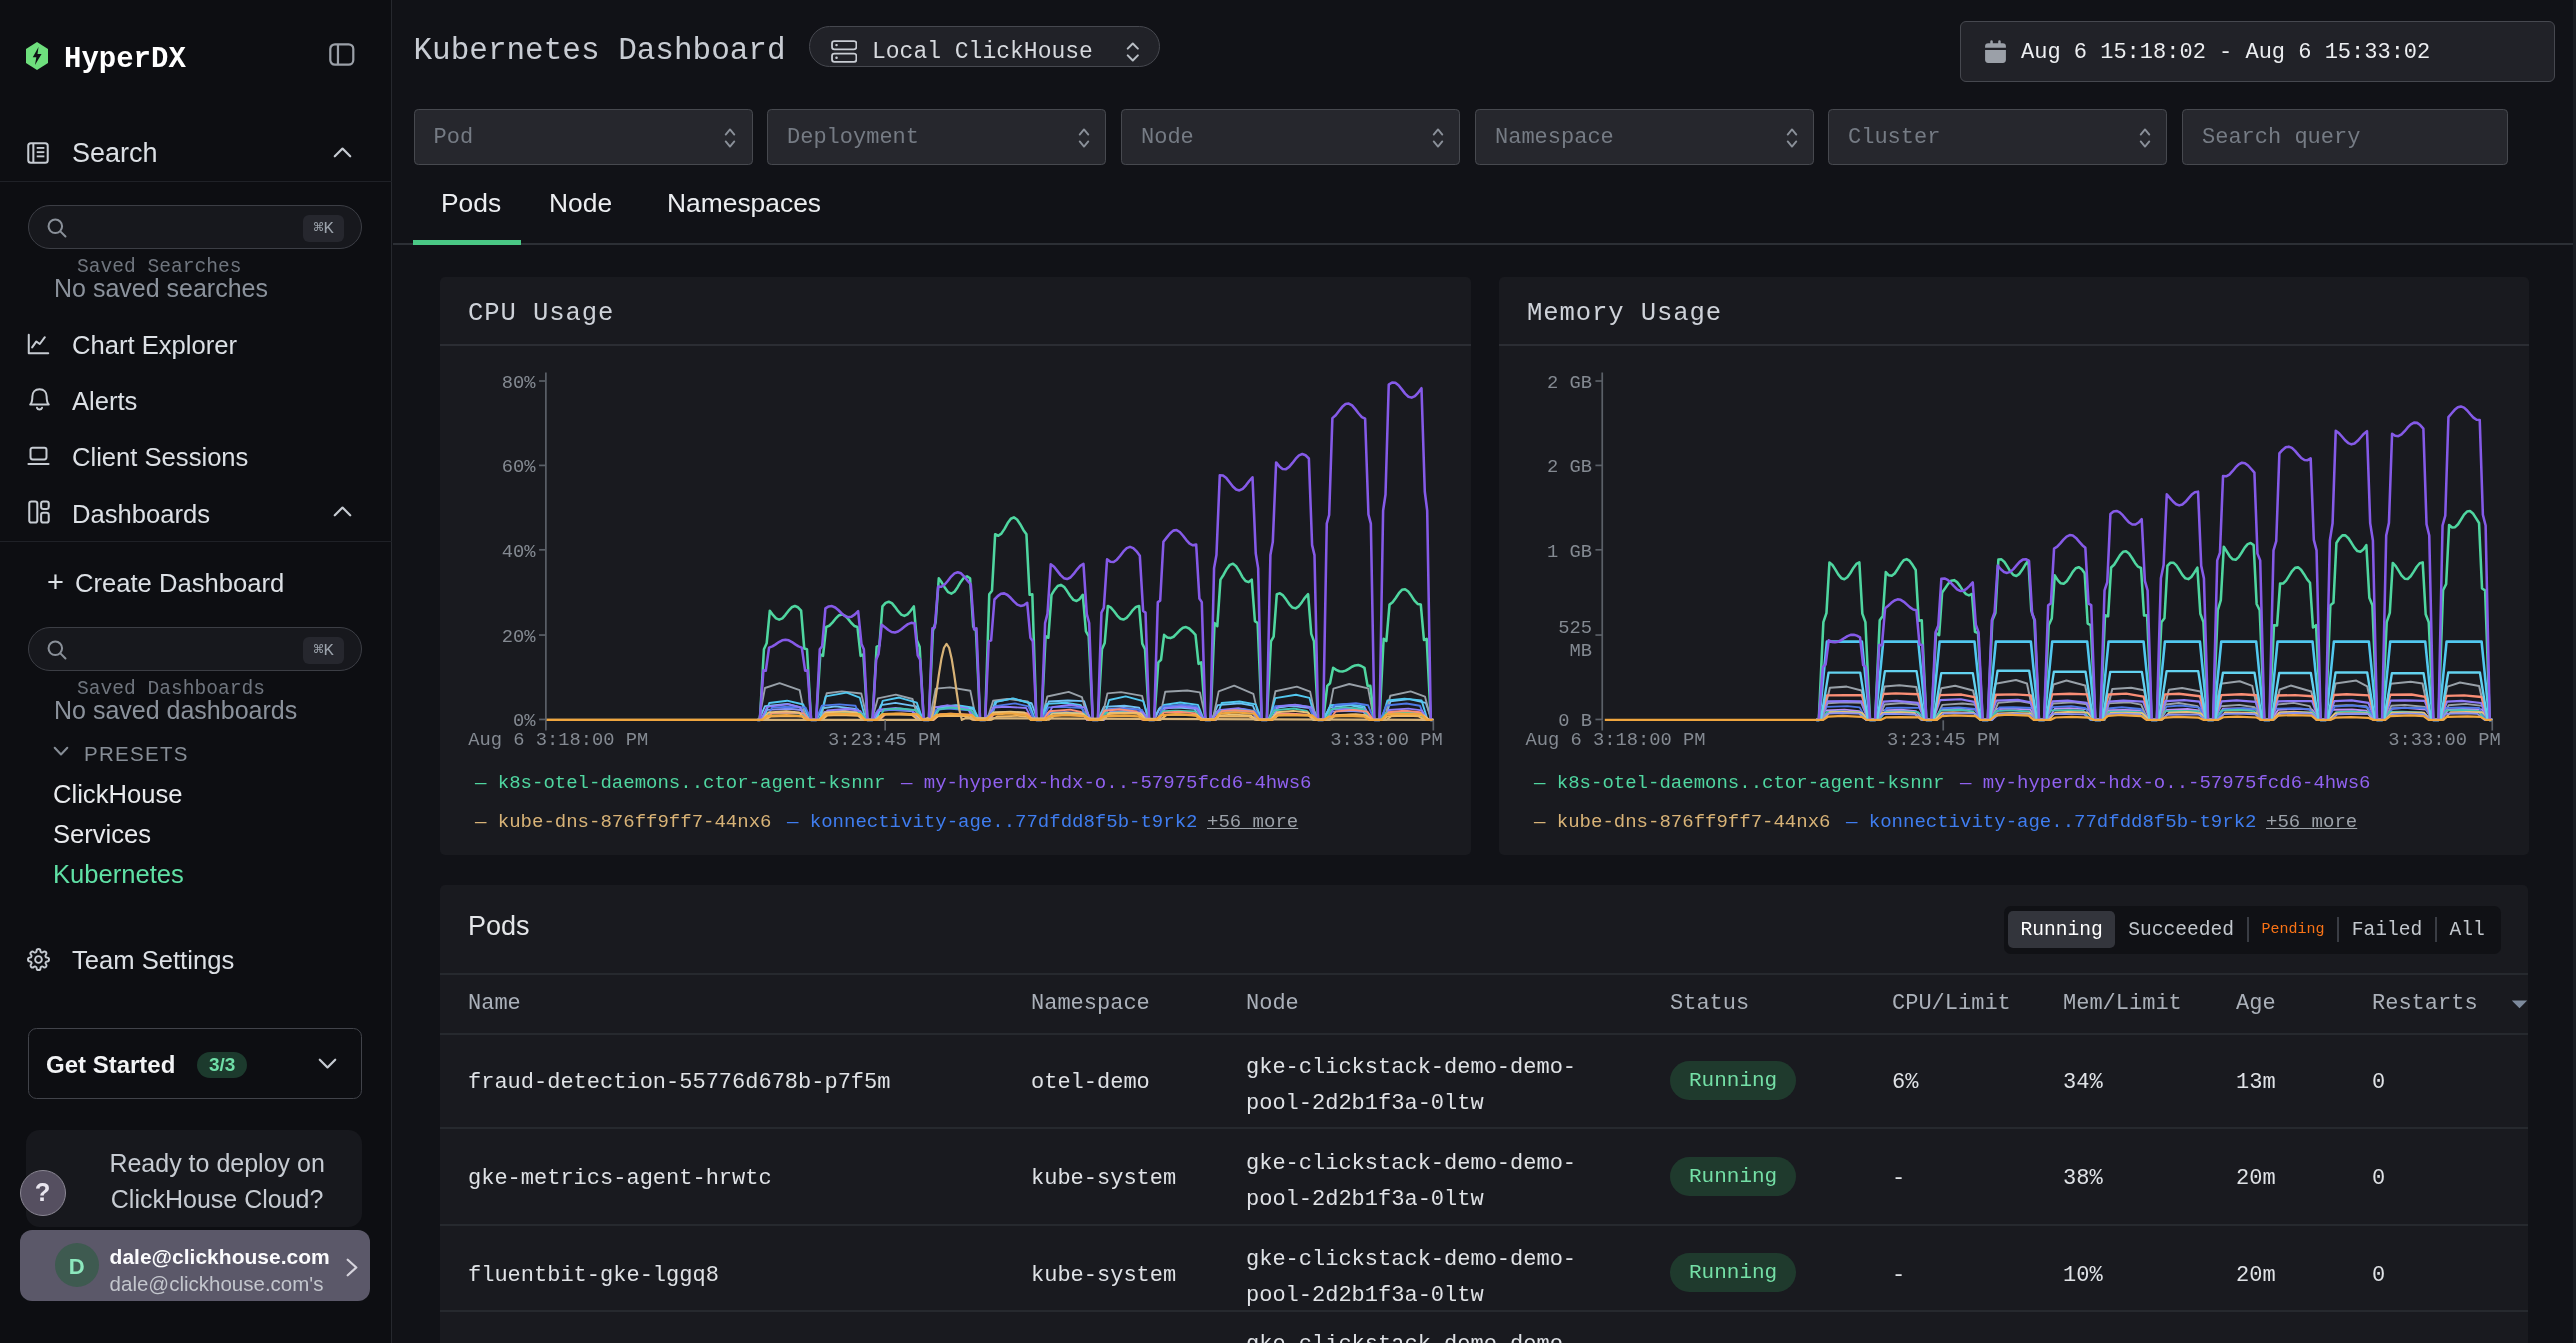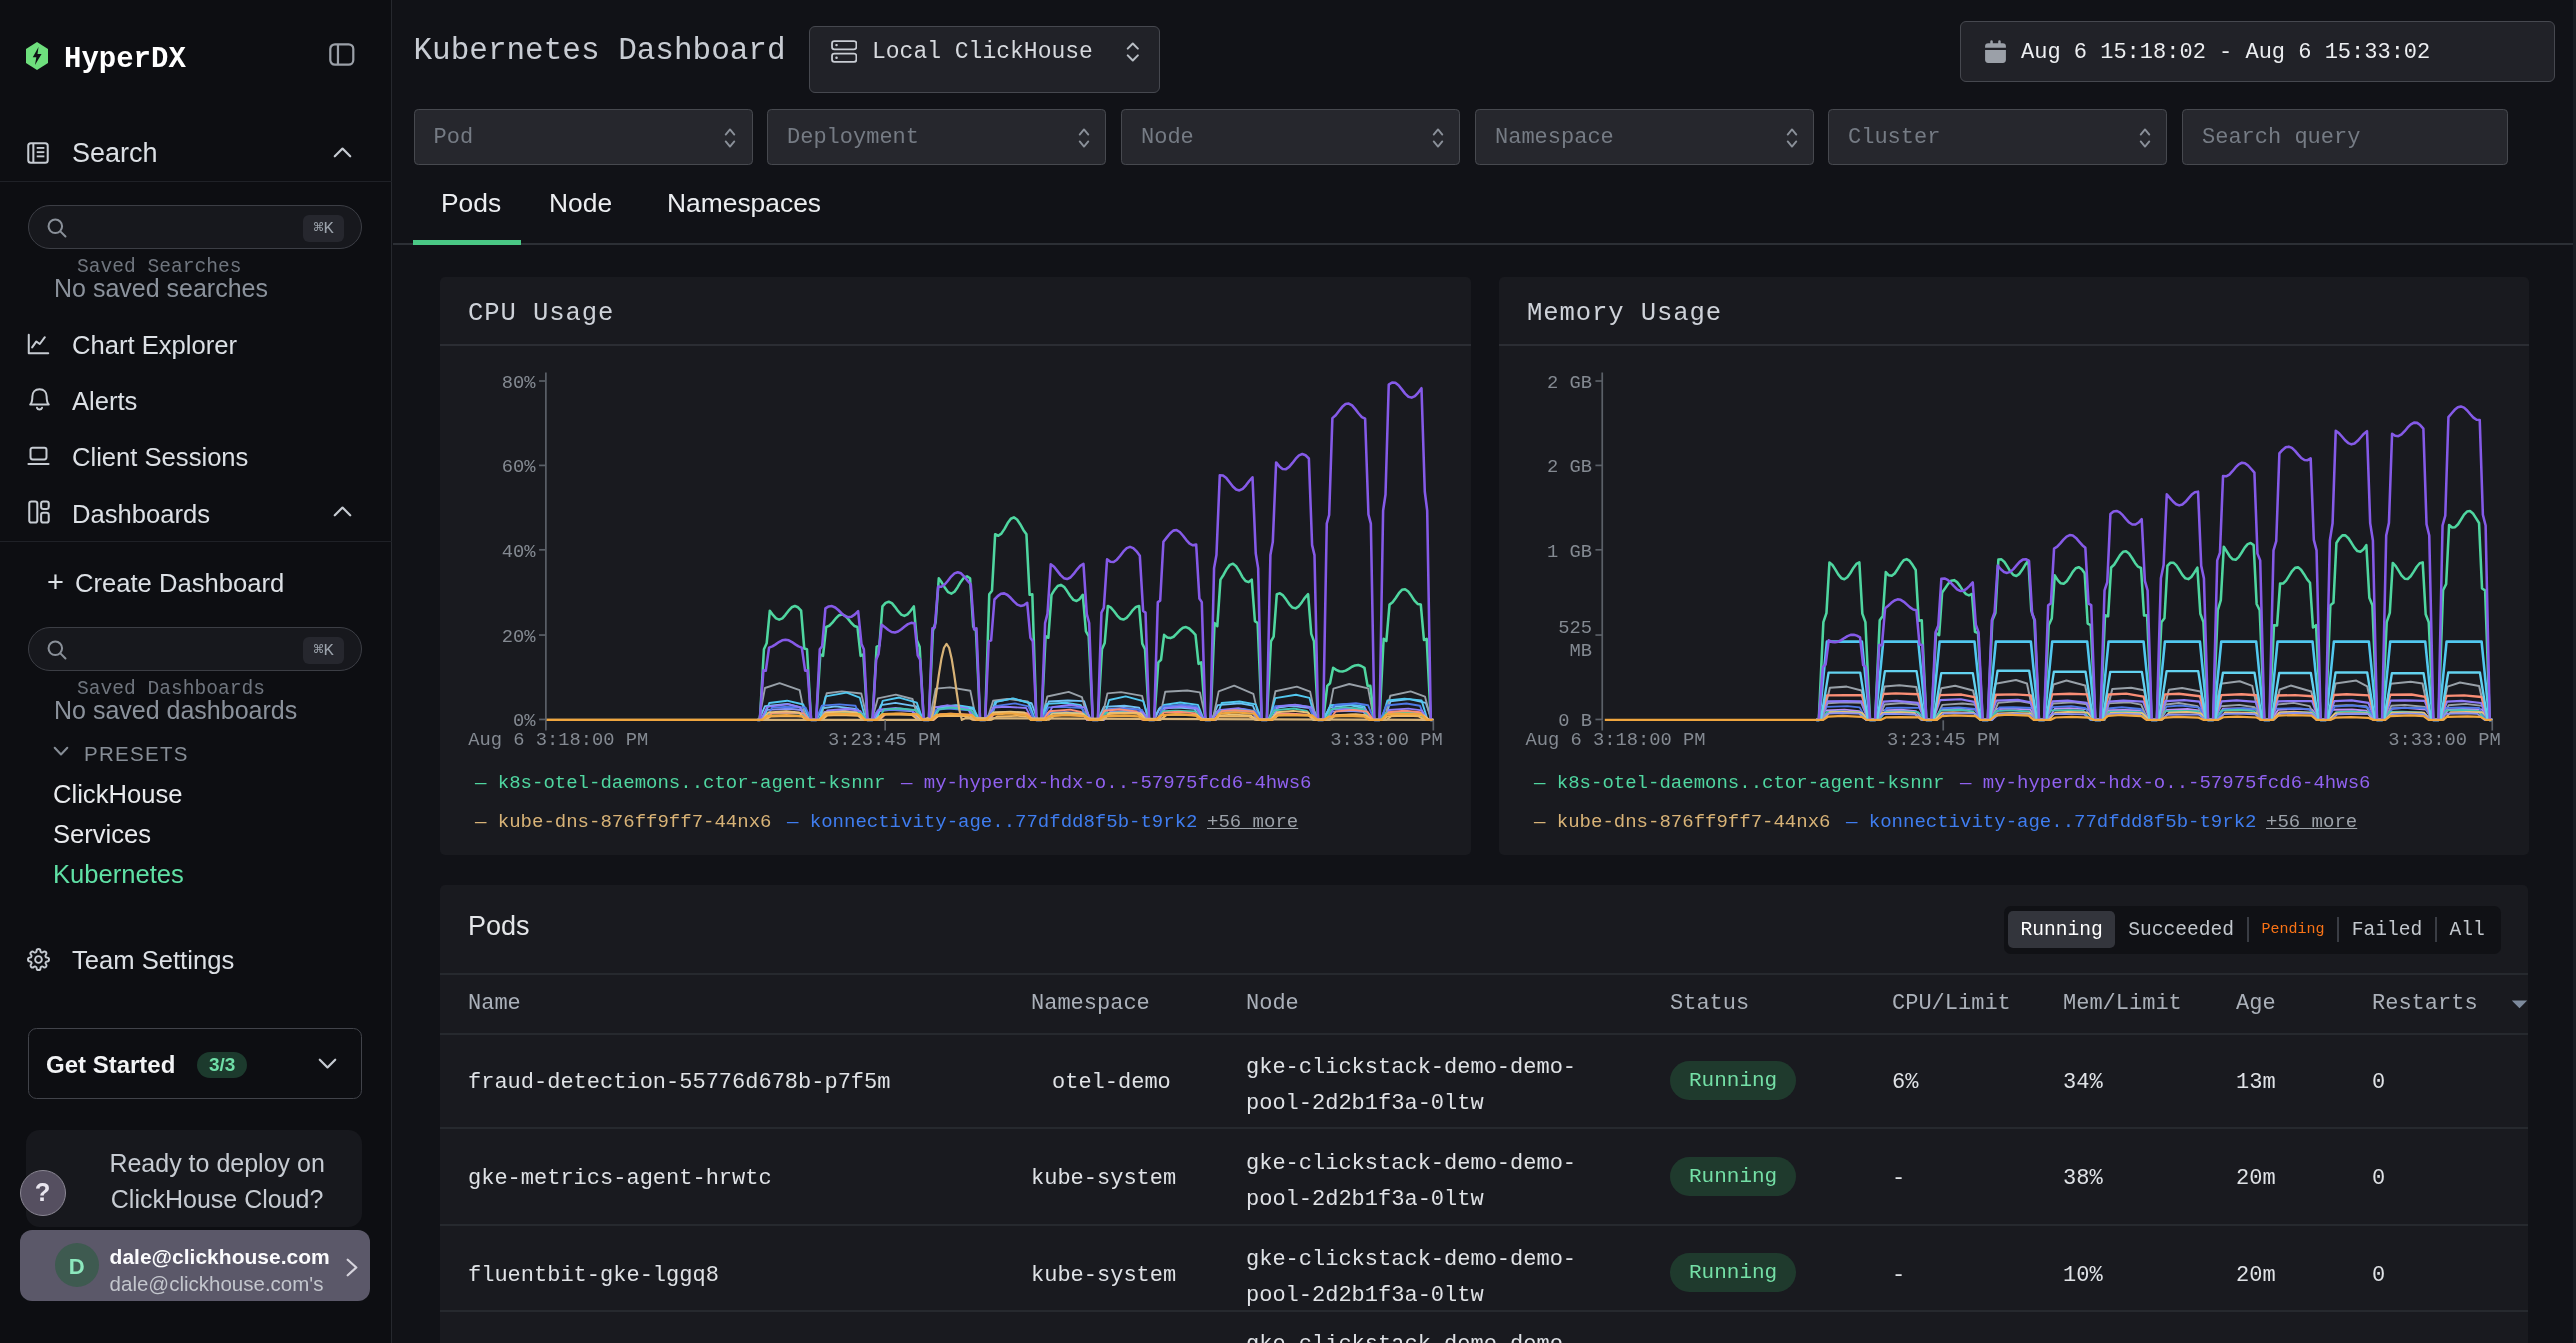--- a/index.html
+++ b/index.html
@@ -164,21 +164,21 @@
     <svg class="icn" style="right:12px;top:28px" width="12" height="19" viewBox="0 0 14 22">
       <polyline points="2,2 12,11 2,20" fill="none" stroke="#d6d4dd" stroke-width="2.6" stroke-linecap="round" stroke-linejoin="round"></polyline>
     </svg>
   </div>
 </div>
 
 <div id="main">
 
   <div class="abs mono" style="left:20.5px;top:33px;font-size:31px;color:#c8ccd3;">Kubernetes Dashboard</div>
 
-  <div class="btnbox" style="left:416px;top:25.6px;width:351px;height:67px;">
+  <div class="btnbox" style="left:416px;top:25.6px;width:351px;height:41px;border-radius:22px;">
     <svg class="icn" style="left:20.5px;top:13.6px" width="26.4" height="23" viewBox="0 0 31 27">
       <rect x="1.2" y="1.2" width="28.6" height="9.8" rx="2.8" fill="none" stroke="#c9cdd4" stroke-width="2.1"></rect>
       <rect x="1.2" y="16" width="28.6" height="9.8" rx="2.8" fill="none" stroke="#c9cdd4" stroke-width="2.1"></rect>
       <line x1="6.4" y1="6" x2="6.6" y2="6" stroke="#c9cdd4" stroke-width="2.8" stroke-linecap="round"></line>
       <line x1="6.4" y1="20.9" x2="6.6" y2="20.9" stroke="#c9cdd4" stroke-width="2.8" stroke-linecap="round"></line>
     </svg>
     <div class="abs mono" style="left:62px;top:12.8px;font-size:23px;color:#d6d9de;">Local ClickHouse</div>
     <svg class="icn" style="right:19px;top:14.5px" width="13.6" height="22" viewBox="0 0 16 26">
       <polyline points="2,9 8,3 14,9" fill="none" stroke="#b9bec5" stroke-width="2.4" stroke-linecap="round" stroke-linejoin="round"></polyline>
       <polyline points="2,17 8,23 14,17" fill="none" stroke="#b9bec5" stroke-width="2.4" stroke-linecap="round" stroke-linejoin="round"></polyline>
@@ -357,21 +357,21 @@
     <div class="abs mono thead" style="left:1230px;top:106px;font-size:22px;color:#aab0b9;">Status</div>
     <div class="abs mono thead" style="left:1452px;top:106px;font-size:22px;color:#aab0b9;">CPU/Limit</div>
     <div class="abs mono thead" style="left:1623px;top:106px;font-size:22px;color:#aab0b9;">Mem/Limit</div>
     <div class="abs mono thead" style="left:1796px;top:106px;font-size:22px;color:#aab0b9;">Age</div>
     <div class="abs mono thead" style="left:1932px;top:106px;font-size:22px;color:#aab0b9;">Restarts</div>
     <svg class="abs" style="left:2070px;top:113px" width="19" height="12" viewBox="0 0 22 14">
         <polygon points="2,3 20,3 11,12" fill="#7d8a9c"></polygon>
       </svg>
 
     <div class="abs mono" style="left:28px;top:185px;font-size:22px;color:#dfe2e6;">fraud-detection-55776d678b-p7f5m</div>
-    <div class="abs mono" style="left:612px;top:185px;font-size:22px;color:#dfe2e6;">otel-demo</div>
+    <div class="abs mono" style="left:591px;top:185px;font-size:22px;color:#dfe2e6;">otel-demo</div>
     <div class="abs mono" style="left:806px;top:165px;font-size:22px;color:#dfe2e6;line-height:36px;">gke-clickstack-demo-demo-<br>pool-2d2b1f3a-0ltw</div>
     <div class="abs" style="left:1230px;top:176px;height:39px;padding:0 19px;background:#1f3a2d;border-radius:19.6px;">
       <span class="mono" style="font-size:21px;color:#74dfa6;line-height:39px;">Running</span>
     </div>
     <div class="abs mono" style="left:1452px;top:185px;font-size:22px;color:#dfe2e6;">6%</div>
     <div class="abs mono" style="left:1623px;top:185px;font-size:22px;color:#dfe2e6;">34%</div>
     <div class="abs mono" style="left:1796px;top:185px;font-size:22px;color:#dfe2e6;">13m</div>
     <div class="abs mono" style="left:1932px;top:185px;font-size:22px;color:#dfe2e6;">0</div>
     <div class="abs" style="left:0;top:242px;width:100%;height:1.7px;background:#26292e;"></div>
 

